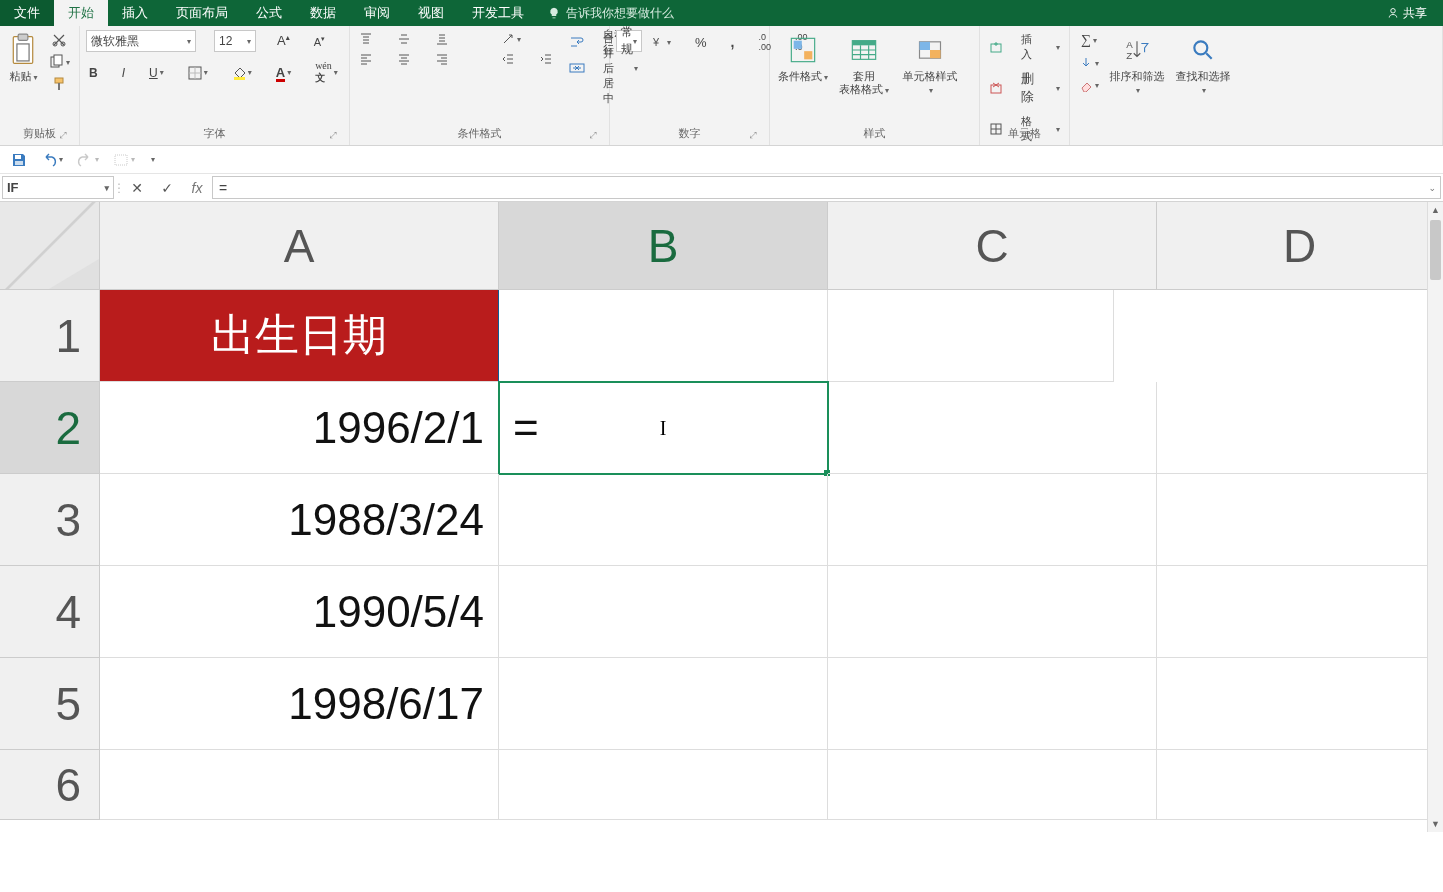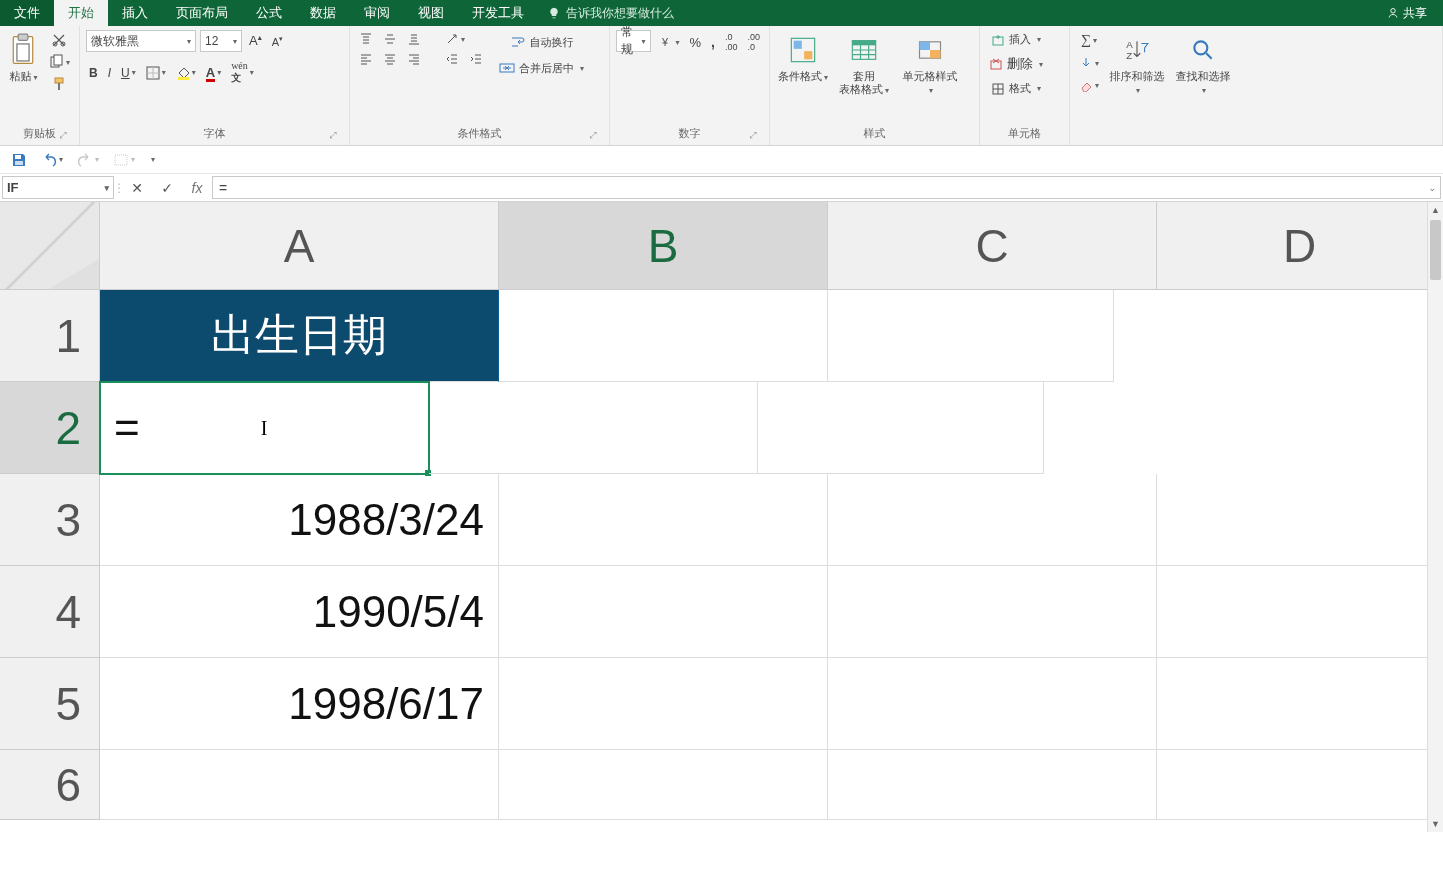--- a/index.html
+++ b/index.html
@@ -13,21 +13,21 @@
 .tabbar .tell { display: flex; align-items: center; padding: 4px 10px; font-size: 12px; color: #d7ebe0; gap: 6px; }
 .tabbar .share { position: absolute; right: 6px; top: 0; bottom: 0; display: flex; align-items: center; padding: 0 10px; font-size: 12px; gap: 4px; }
 
 
 .ribbon { display: flex; background: #f3f3f3; border-bottom: 1px solid #d4d4d4; height: 120px; }
 .group { border-right: 1px solid #e1e1e1; padding: 4px 6px 2px 6px; display: flex; flex-direction: column; justify-content: space-between; position: relative; }
 .group .content { display: flex; gap: 4px; align-items: flex-start; height: 94px; }
 .group .label { text-align: center; font-size: 11px; color: #666; padding-bottom: 2px; position: relative; }
 .launcher { position: absolute; right: 4px; bottom: 2px; width: 12px; height: 12px; color: #888; font-size: 9px; display: flex; align-items: center; justify-content: center; }
 .col { display: flex; flex-direction: column; gap: 2px; }
-.row { display: flex; gap: 4px; align-items: center; }
+.row { display: flex; gap: 18px; align-items: center; }
 .btn { padding: 2px 3px; border-radius: 2px; cursor: pointer; display: flex; align-items: center; justify-content: center; color: #444; }
 .bigbtn { display: flex; flex-direction: column; align-items: center; justify-content: flex-start; width: 42px; padding: 2px; cursor: pointer; gap: 2px; }
 .bigbtn .ic { height: 36px; display: flex; align-items: center; justify-content: center; }
 .bigbtn .txt { font-size: 11px; text-align: center; line-height: 13px; }
 .dd { font-size: 8px; color: #666; margin-left: 2px; }
 select.fake, .fakebox { border: 1px solid #c8c8c8; background: #fff; height: 22px; font-size: 12px; padding: 0 4px; display: flex; align-items: center; }
 .fontname { width: 110px; }
 .fontsize { width: 42px; }
 .numfmt { width: 130px; }
 svg { display: block; }
@@ -51,21 +51,21 @@
 .rowhead-spacer, .rowhead { width: 100px; border-right: 1px solid #ccc; border-bottom: 1px solid #ccc; display: flex; align-items: center; justify-content: center; background: #f0f0f0; }
 .rowhead { justify-content: flex-end; padding-right: 18px; }
 .rowhead-spacer { background: linear-gradient(135deg, #e8e8e8 0 49%, #d0d0d0 50% 51%, #e8e8e8 52% 100%); position:relative; }
 .rowhead-spacer::after{content:""; position:absolute; right:0; bottom:0; border-left:50px solid transparent; border-bottom:30px solid #c8c8c8; opacity:.25;}
 .colhead { border-right: 1px solid #ccc; border-bottom: 1px solid #ccc; display: flex; align-items: center; justify-content: center; font-size: 46px; color: #555; background: #f0f0f0; font-weight: 400; }
 .colhead.active { background: #d8d8d8; color: #1a6b3f; }
 .rowline { display: flex; height: 92px; }
 .rowhead { font-size: 46px; color: #555; background: #f0f0f0; }
 .rowhead.active { background: #d8d8d8; color: #1a6b3f; }
 .cell { border-right: 1px solid #ddd; border-bottom: 1px solid #ddd; display: flex; align-items: center; padding: 0 14px; font-size: 44px; color: #111; font-weight: 400; position: relative; }
-.cell.hdrcell { background: #0c4a6e; color: #fff; justify-content: center; border-right: 1px solid #0d5e96; }
+.cell.hdrcell { background: #b91c1c; color: #fff; justify-content: center; border-right: 1px solid #0d5e96; }
 .cell.editing { outline: 2px solid #1a8f5a; outline-offset: -1px; justify-content:flex-start; }
 .cell.editing::after { content:""; position:absolute; right:-3px; bottom:-3px; width:6px; height:6px; background:#1a8f5a; }
 .wA { width: 399px; }
 .wB { width: 329px; }
 .wC { width: 329px; }
 .wD { width: 286px; }
 .right { justify-content: flex-end; }
 .cursor-beam { position:absolute; left:50%; top:50%; transform:translate(-50%,-50%); font-family:serif; color:#000; font-size:20px; }
 
 
@@ -536,20 +536,21 @@
     <div class="colhead wD">D</div>
   </div>
   <div class="rowline">
     <div class="rowhead">1</div>
     <div class="cell hdrcell wA">出生日期</div>
     <div class="cell wC"></div>
     <div class="cell wD"></div>
   </div>
   <div class="rowline">
     <div class="rowhead active">2</div>
+    <div class="cell wA right">1996/2/1</div>
     <div class="cell wB editing">
       <span>=</span>
       <span class="cursor-beam">I</span>
     </div>
     <div class="cell wC"></div>
     <div class="cell wD"></div>
   </div>
   <div class="rowline">
     <div class="rowhead">3</div>
     <div class="cell wA right">1988/3/24</div>

